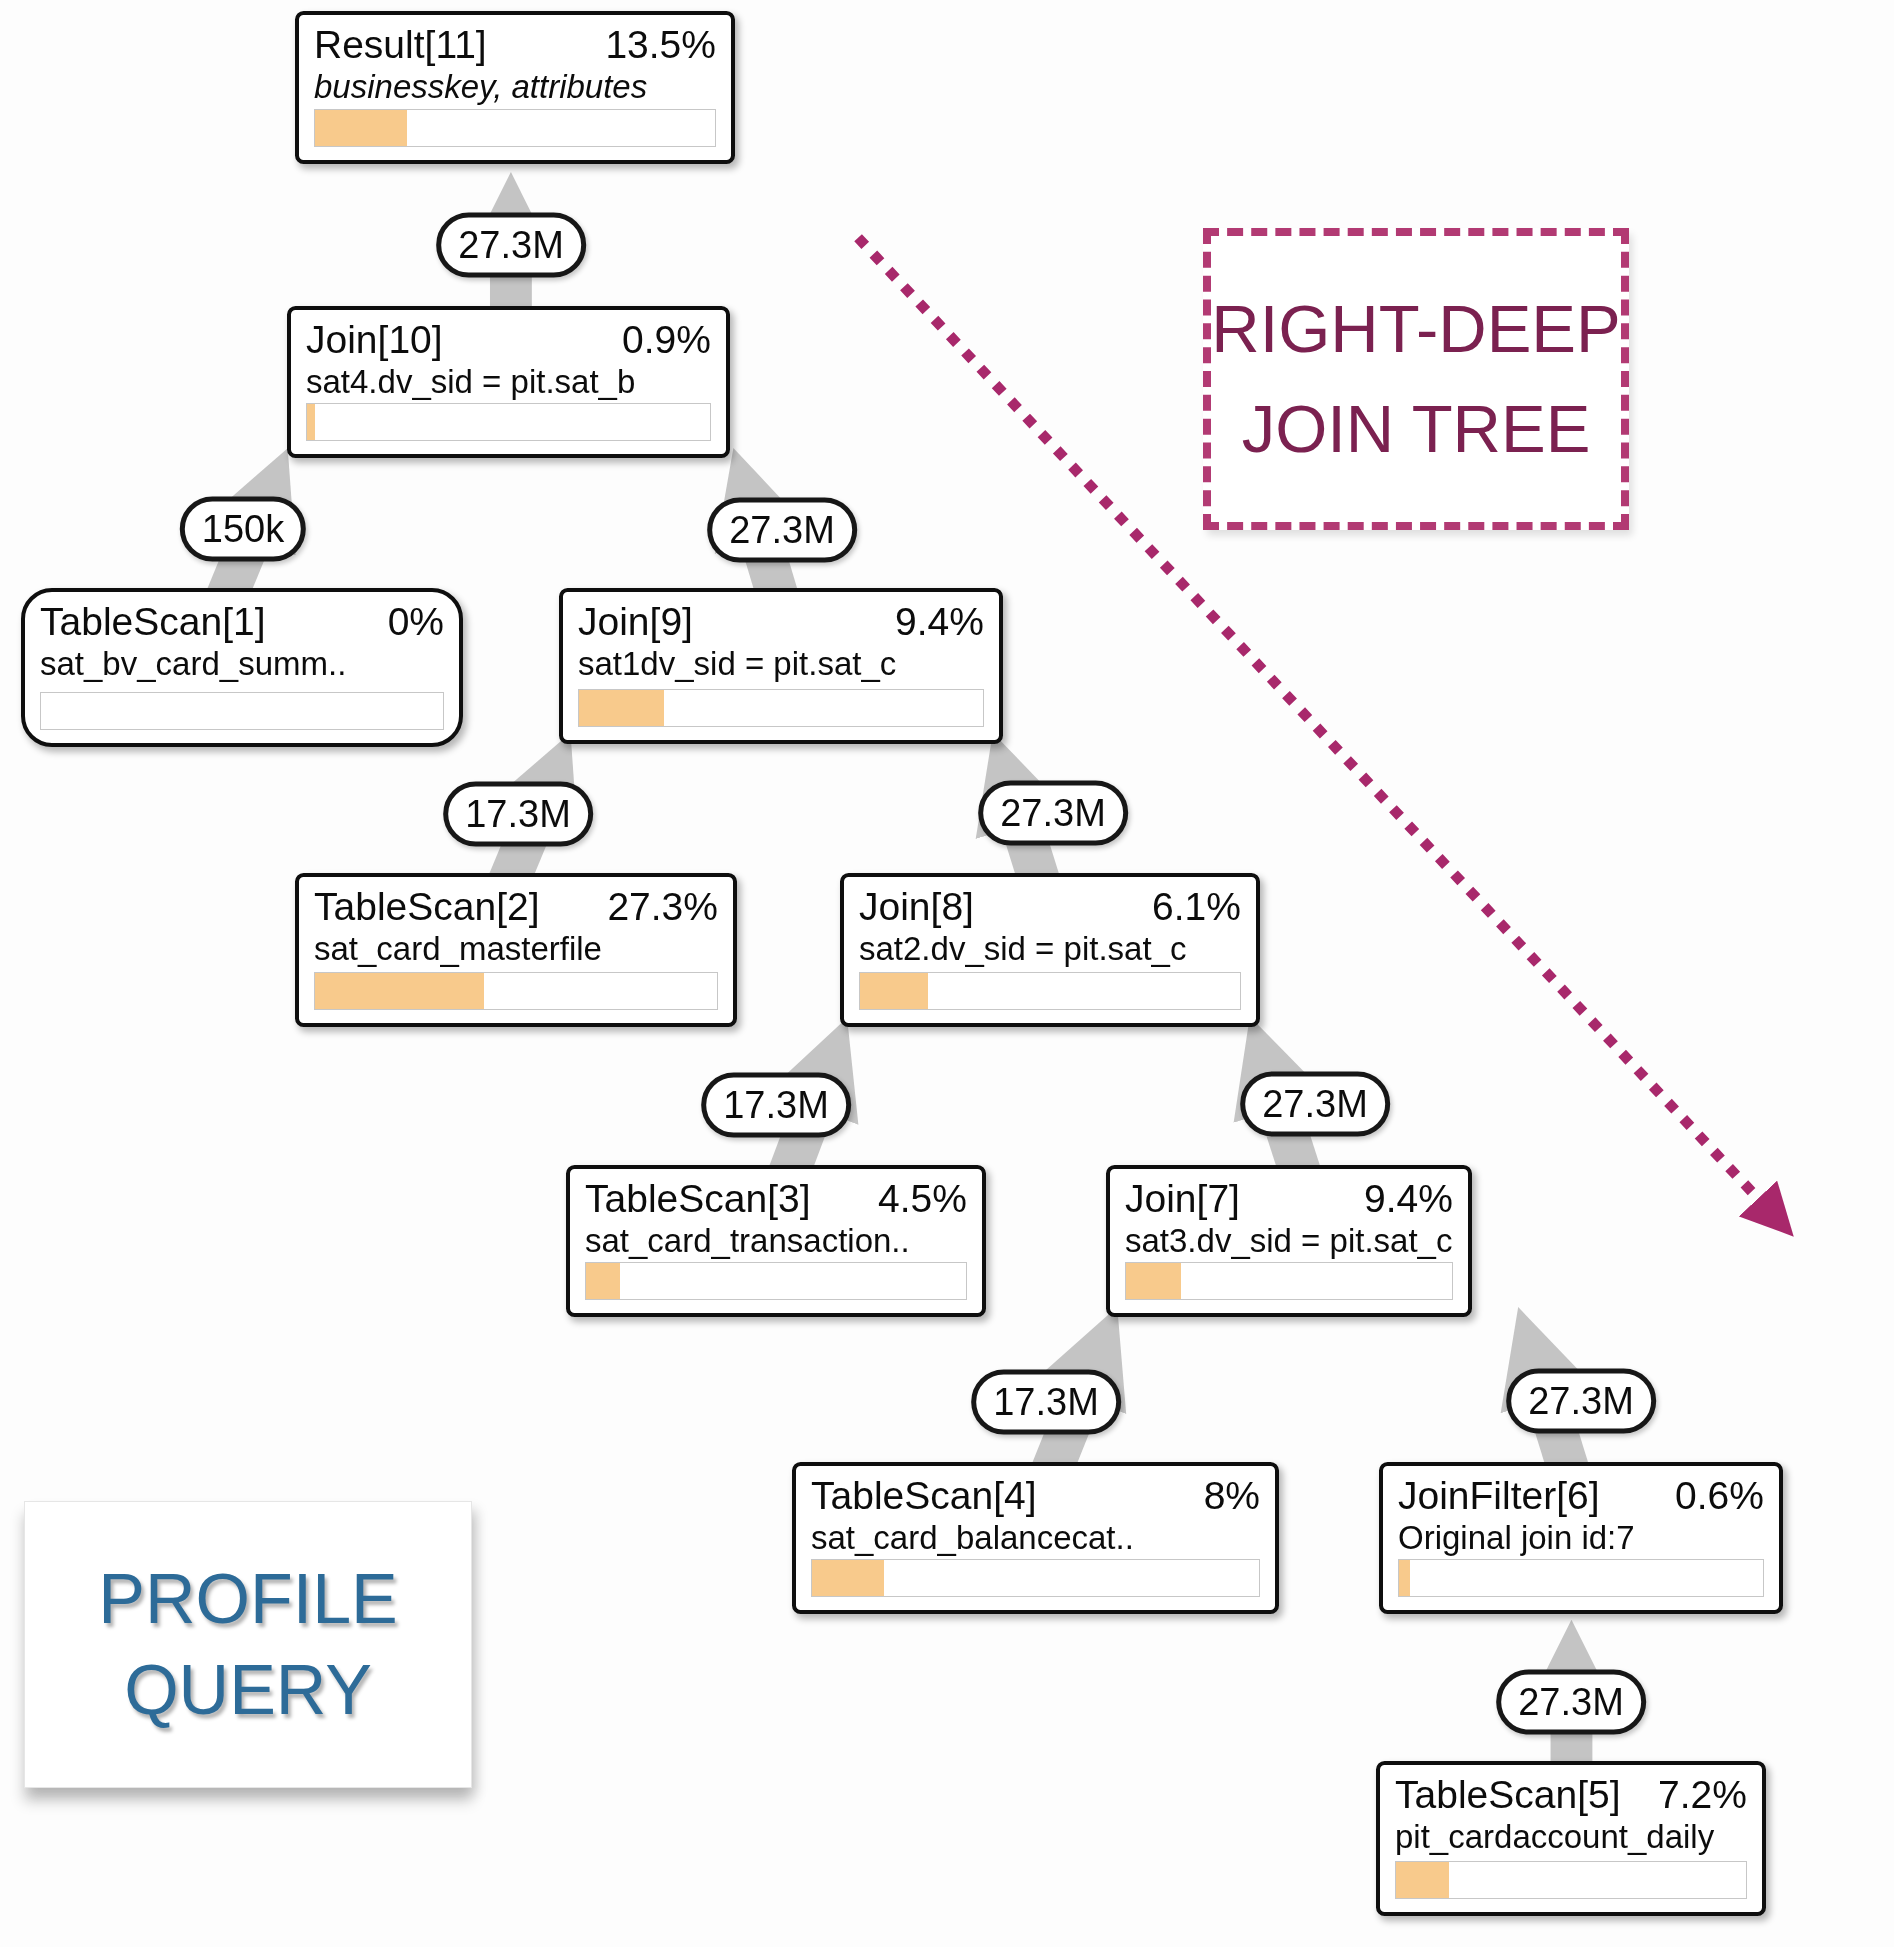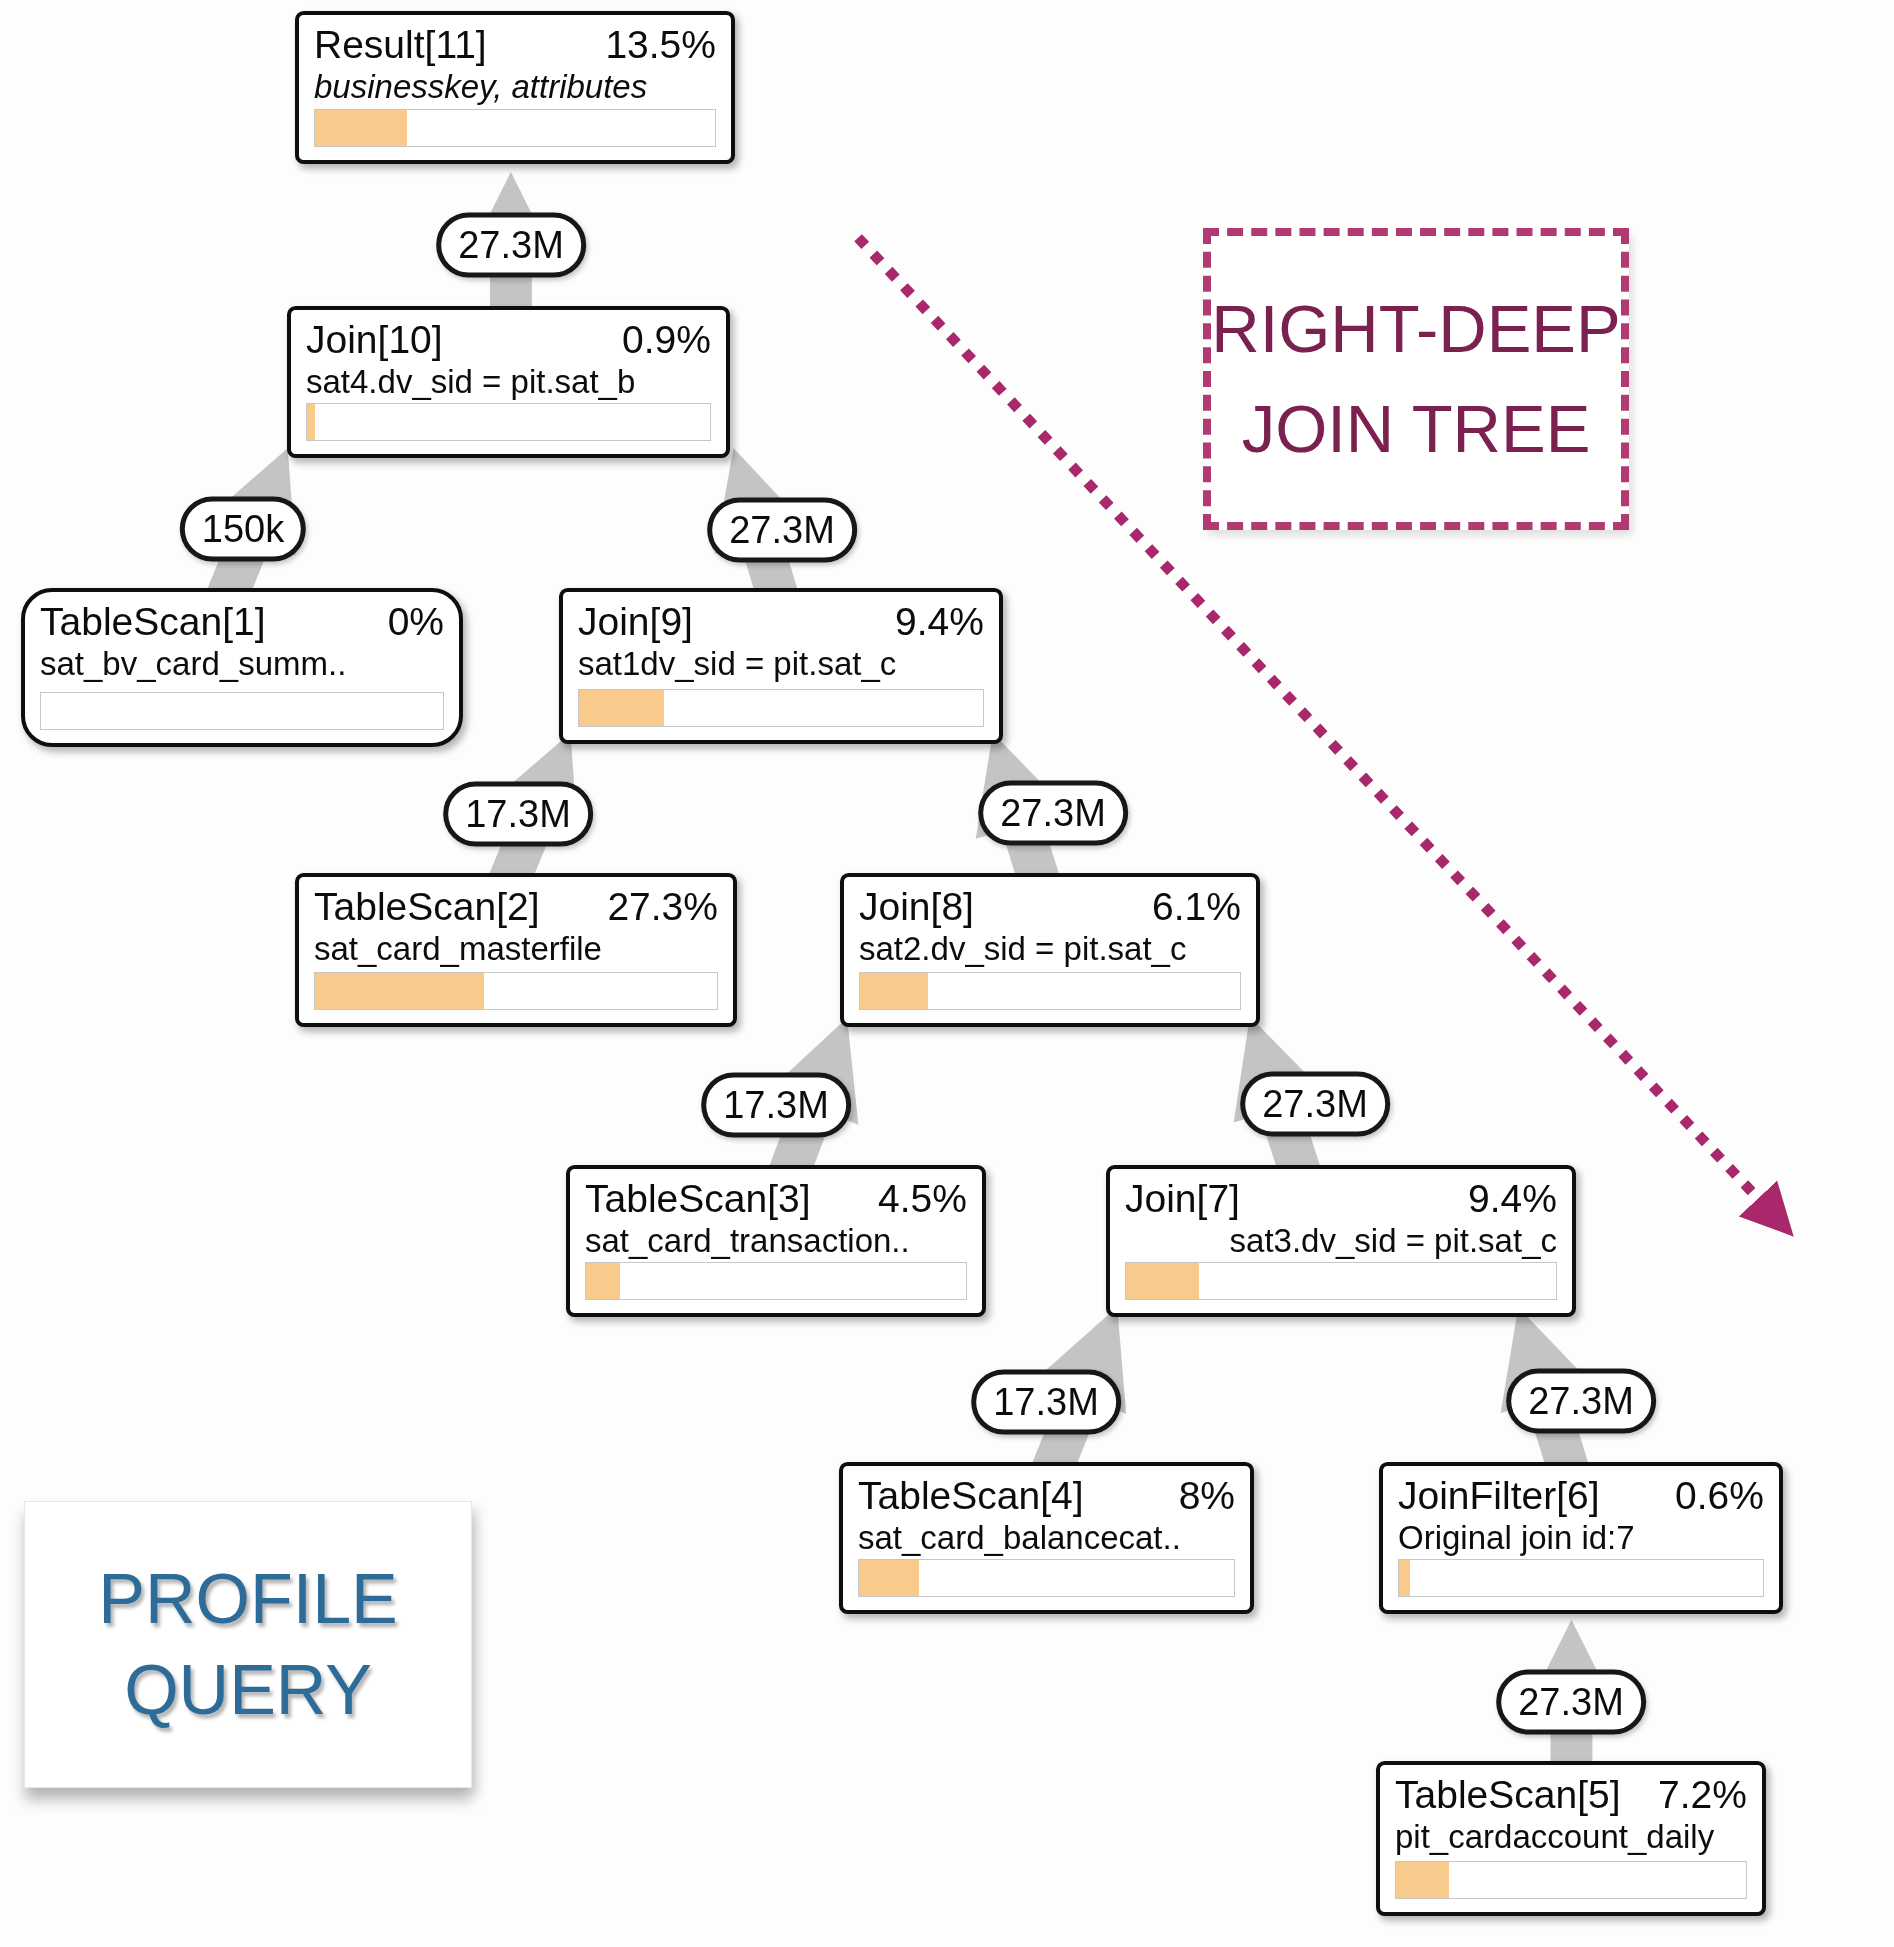--- a/index.html
+++ b/index.html
@@ -156,32 +156,32 @@
     <div class="nrow">
       <span>TableScan[3]</span>
       <span>4.5%</span>
     </div>
     <div class="nsub">sat_card_transaction..</div>
     <div class="nbar">
         <div class="nfill" style="width: 9%;"></div>
       </div>
   </div>
 
-  <div class="node" style="left:1106px;top:1165px;width:470px;height:152px;text-align:right;">
+  <div class="node" style="left:1106px;top:1165px;width:366px;height:152px;">
     <div class="nrow">
       <span>Join[7]</span>
       <span>9.4%</span>
     </div>
     <div class="nsub">sat3.dv_sid = pit.sat_c</div>
     <div class="nbar">
         <div class="nfill" style="width: 17%;"></div>
       </div>
   </div>
 
-  <div class="node" style="left:839px;top:1462px;width:415px;height:152px;">
+  <div class="node" style="left:792px;top:1462px;width:487px;height:152px;">
     <div class="nrow">
       <span>TableScan[4]</span>
       <span>8%</span>
     </div>
     <div class="nsub">sat_card_balancecat..</div>
     <div class="nbar">
         <div class="nfill" style="width: 16%;"></div>
       </div>
   </div>
 

